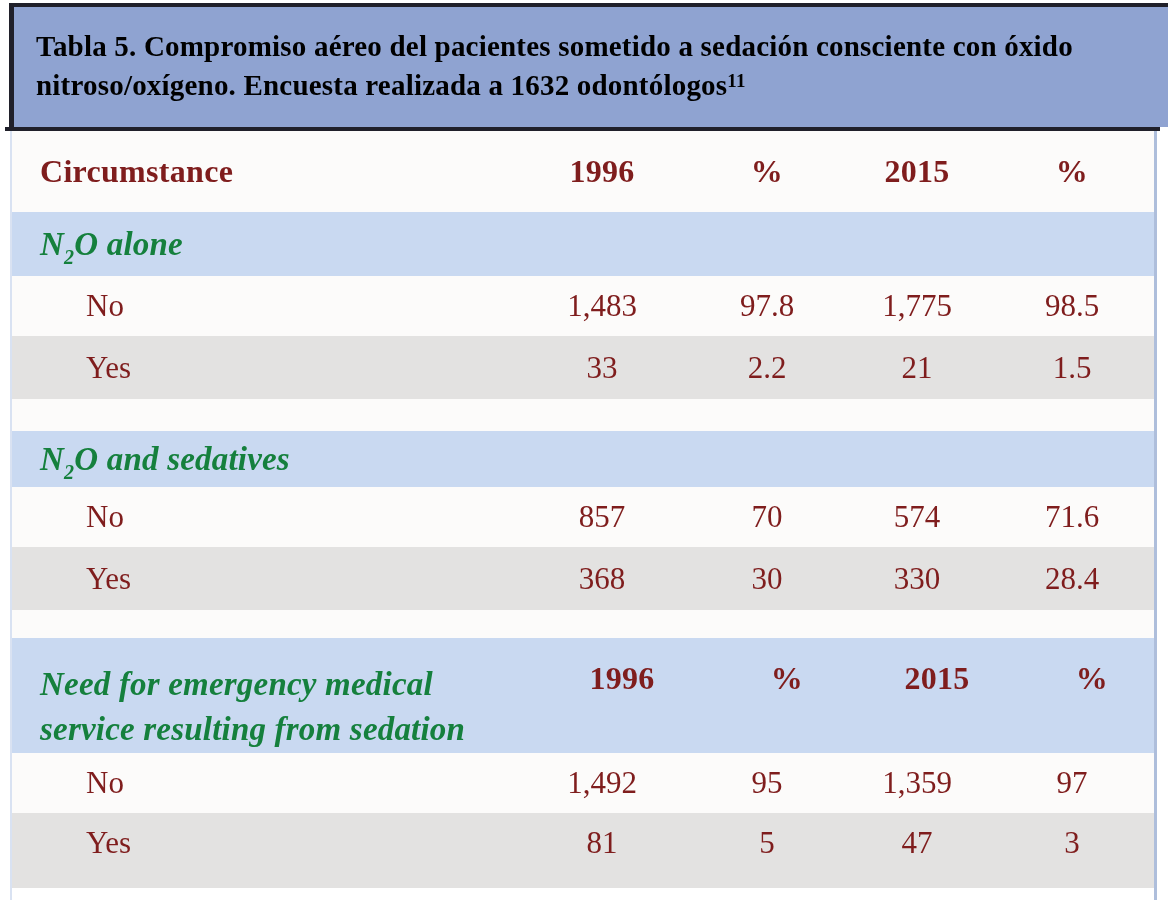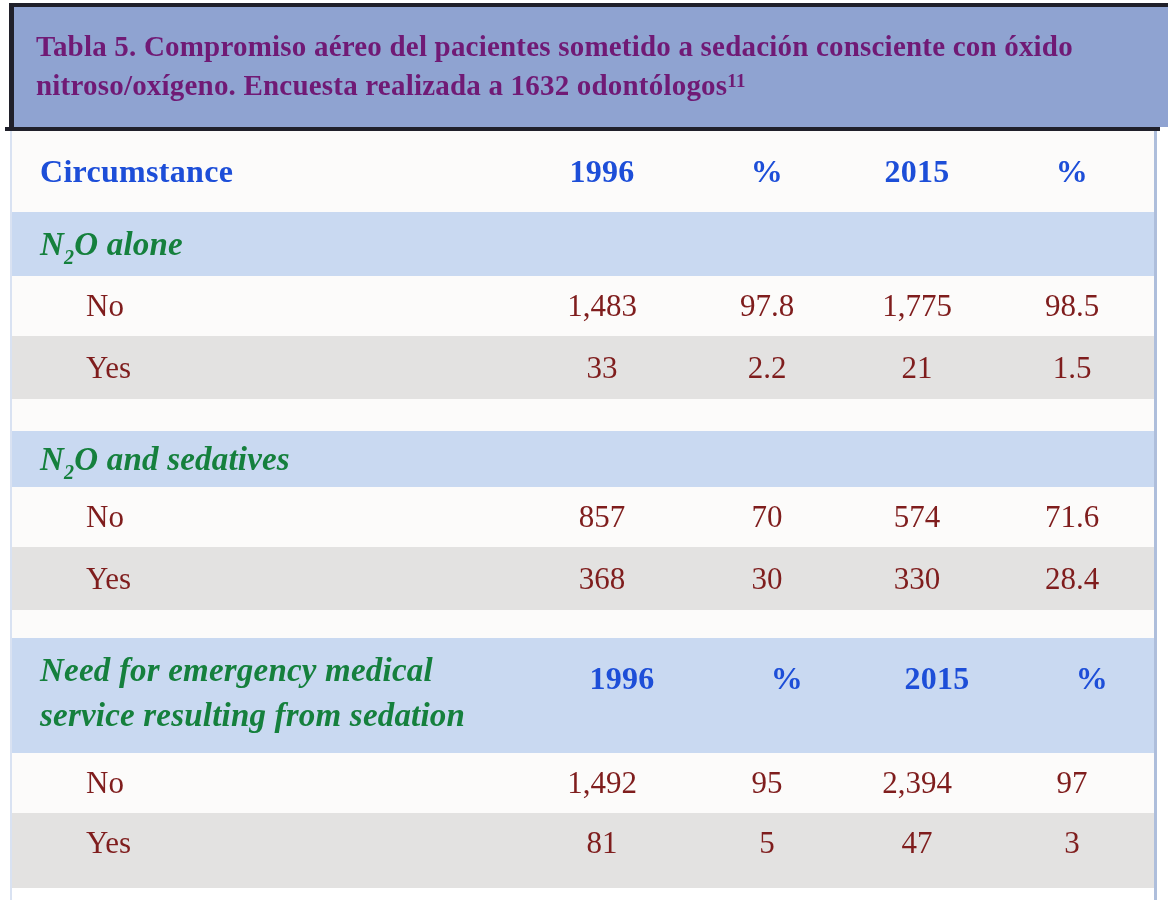--- a/index.html
+++ b/index.html
@@ -18,21 +18,21 @@
   }
   
   .caption-band{
     position:absolute;left:9px;top:3px;width:1159px;height:124px;
     background:var(--caption-band);
     border-top:4px solid var(--band-border);
     border-left:5px solid var(--band-border);
     padding:20px 26px 0 22px;
   }
   .caption-text{
-    font-weight:bold;font-size:29px;line-height:39px;color:#701a75;
+    font-weight:bold;font-size:29px;line-height:39px;color:#000000;
     letter-spacing:0.2px;
   }
   .caption-text sup{font-size:19px;line-height:0;vertical-align:8px;}
   .band-separator{
     position:absolute;left:5px;top:127px;width:1155px;height:4px;
     background:var(--band-border);
   }
   
   .dtable{
     position:absolute;left:10px;top:131px;width:1147px;
@@ -54,26 +54,26 @@
   .bottom-strip{height:14px;background:#ffffff;}
 
   .cell{flex:0 0 auto;}
   .c-label{width:480px;padding-left:28px;text-align:left;}
   .c-label.indent{padding-left:74px;}
   .c1{width:220px;text-align:center;}
   .c2{width:110px;text-align:center;}
   .c3{width:190px;text-align:center;}
   .c4{width:120px;text-align:center;}
 
-  .th{font-weight:bold;font-size:32px;color:#1d4ed8;letter-spacing:0.3px;}
+  .th{font-weight:bold;font-size:32px;color:#7f1d1d;letter-spacing:0.3px;}
   .section-label{
     font-style:italic;font-weight:600;font-size:33px;color:#15803d;letter-spacing:0.2px;
   }
   .section-label sub{font-size:20px;line-height:0;vertical-align:-9px;font-style:italic;}
-  .row-section-tall .c-label{padding-top:10px;line-height:45px;width:500px;}
+  .row-section-tall .c-label{padding-top:24px;line-height:45px;width:500px;}
   .row-section-tall .th{padding-top:22px;}
   .td{font-size:31px;color:#7f1d1d;}
 </style>
 </head>
 <body>
 
 <div id="screen">
 
   <div class="caption-band">
     <div class="caption-text">
@@ -143,21 +143,21 @@
       </div>
       <div class="cell c1 th">1996</div>
       <div class="cell c2 th">%</div>
       <div class="cell c3 th">2015</div>
       <div class="cell c4 th">%</div>
     </div>
     <div class="row row-white">
       <div class="cell c-label indent td">No</div>
       <div class="cell c1 td">1,492</div>
       <div class="cell c2 td">95</div>
-      <div class="cell c3 td">2,394</div>
+      <div class="cell c3 td">1,359</div>
       <div class="cell c4 td">97</div>
     </div>
     <div class="row row-gray row-gray-last">
       <div class="cell c-label indent td">Yes</div>
       <div class="cell c1 td">81</div>
       <div class="cell c2 td">5</div>
       <div class="cell c3 td">47</div>
       <div class="cell c4 td">3</div>
     </div>
 

